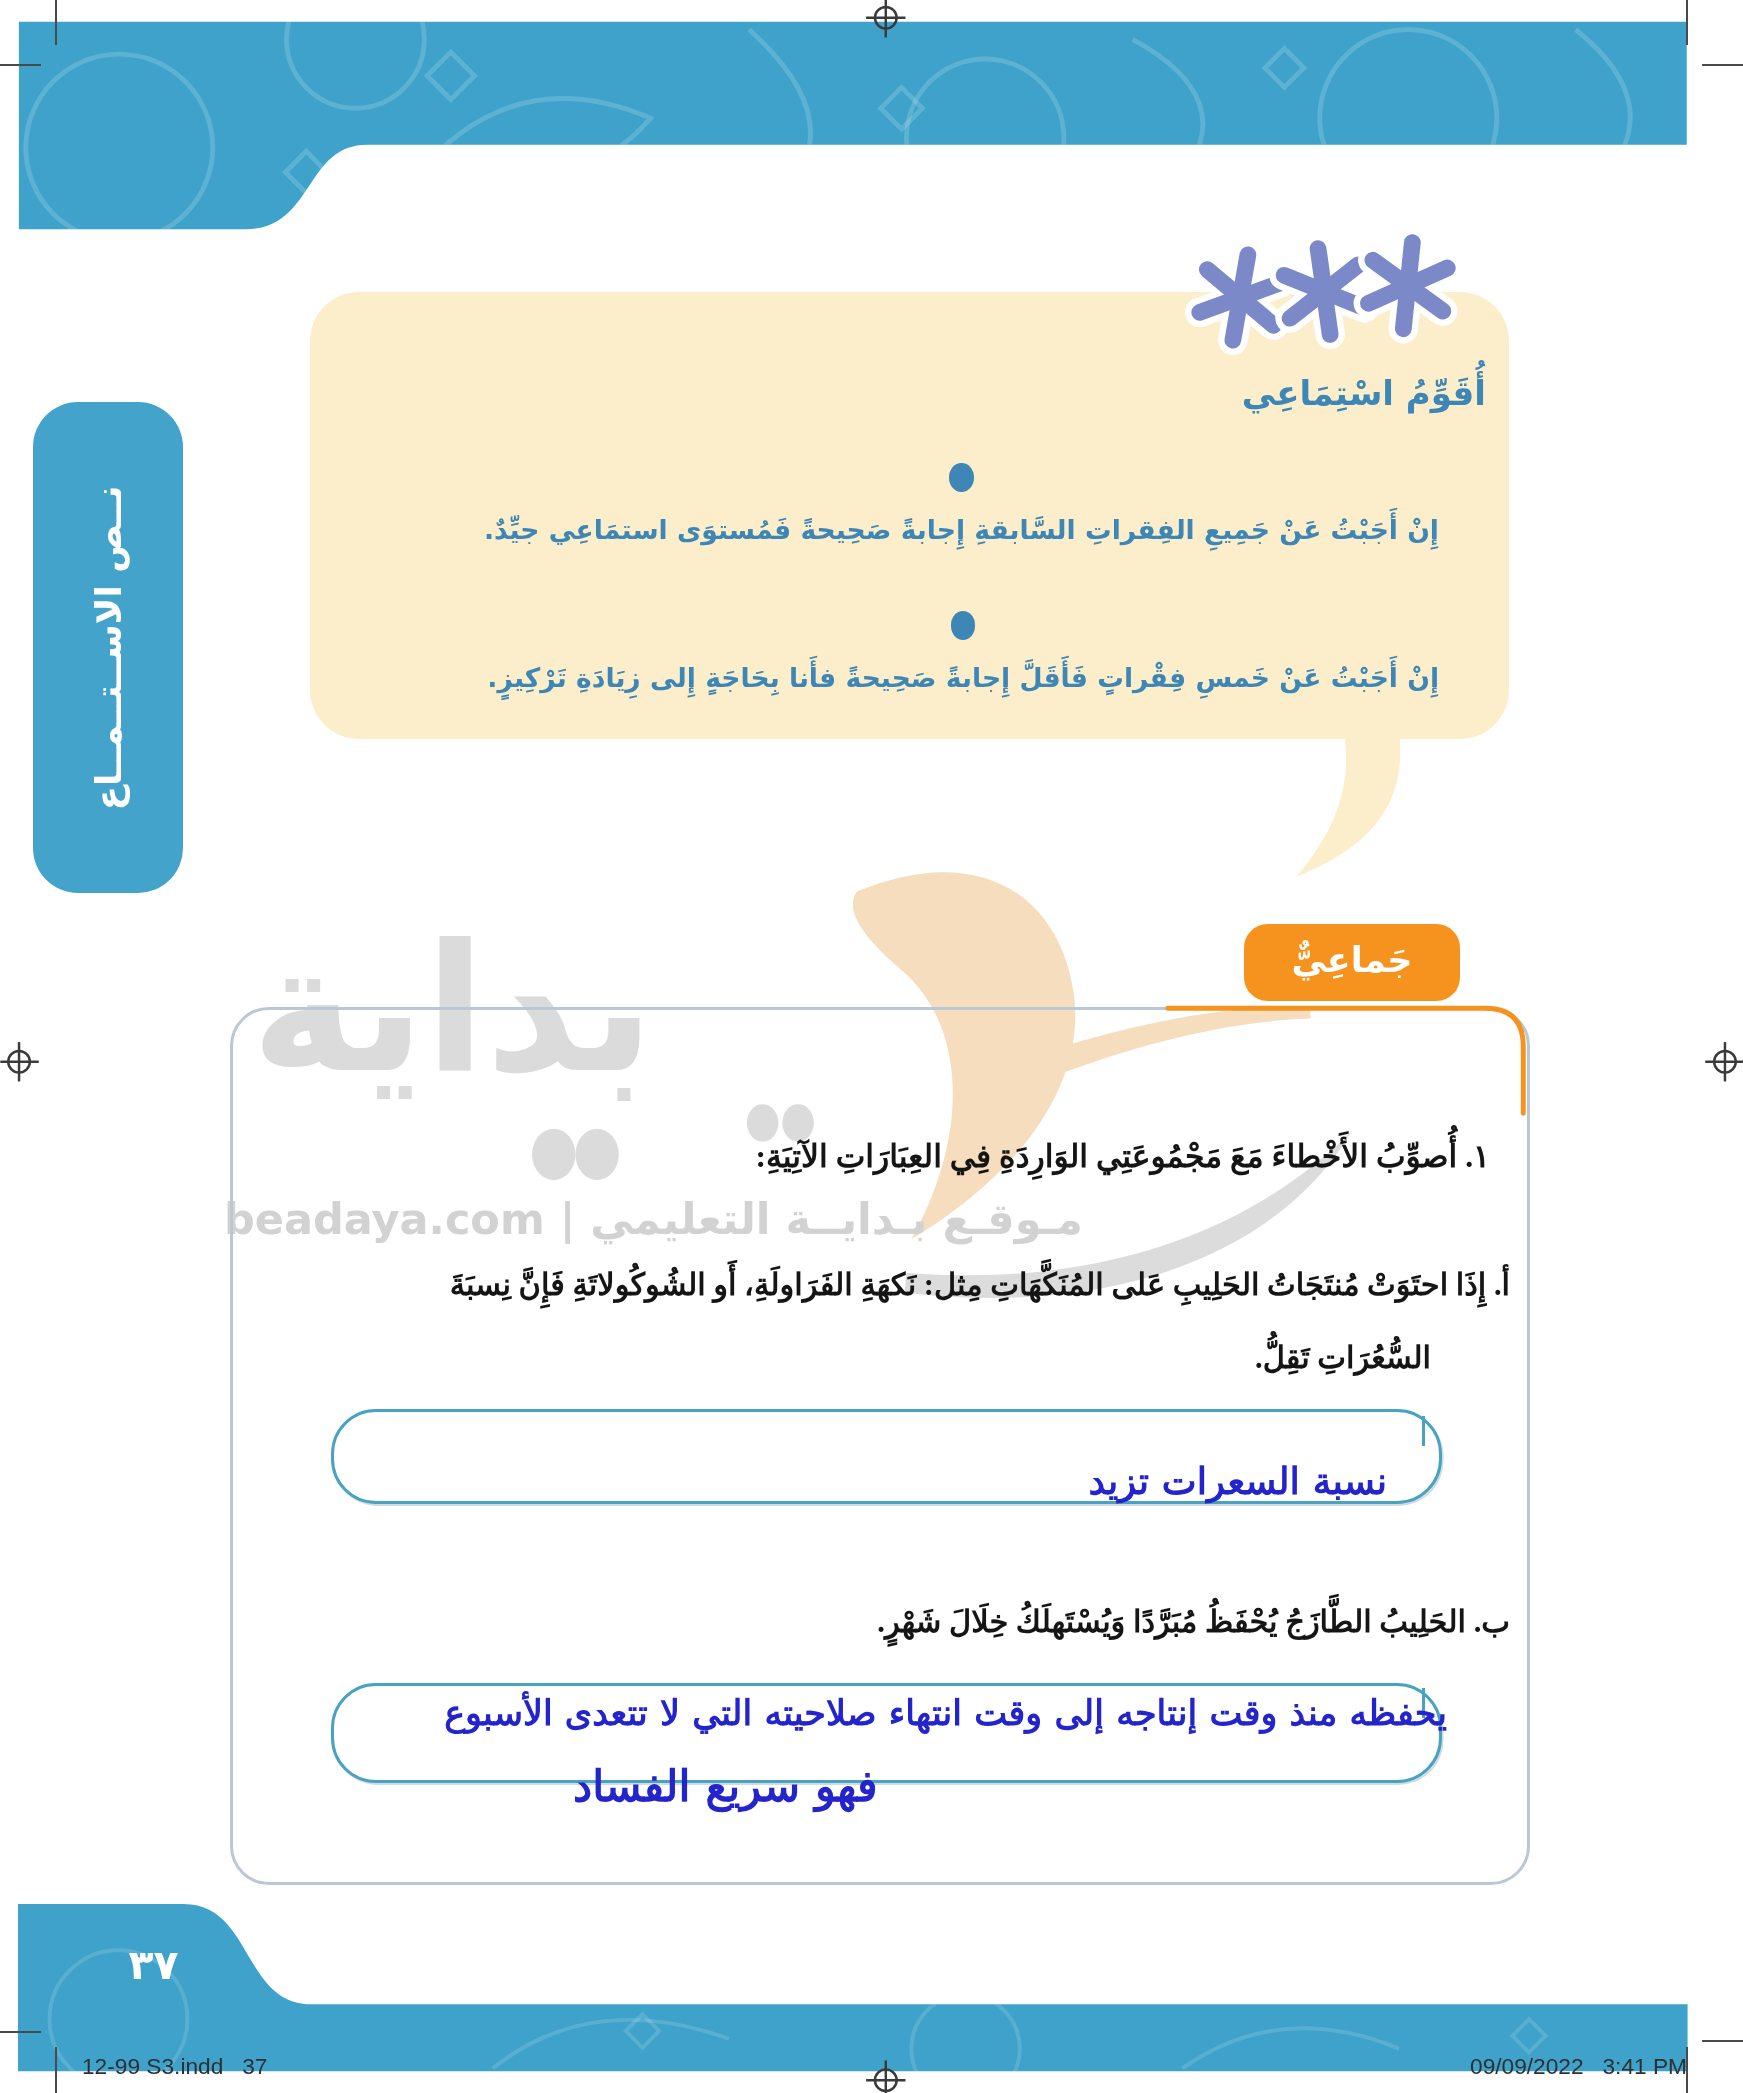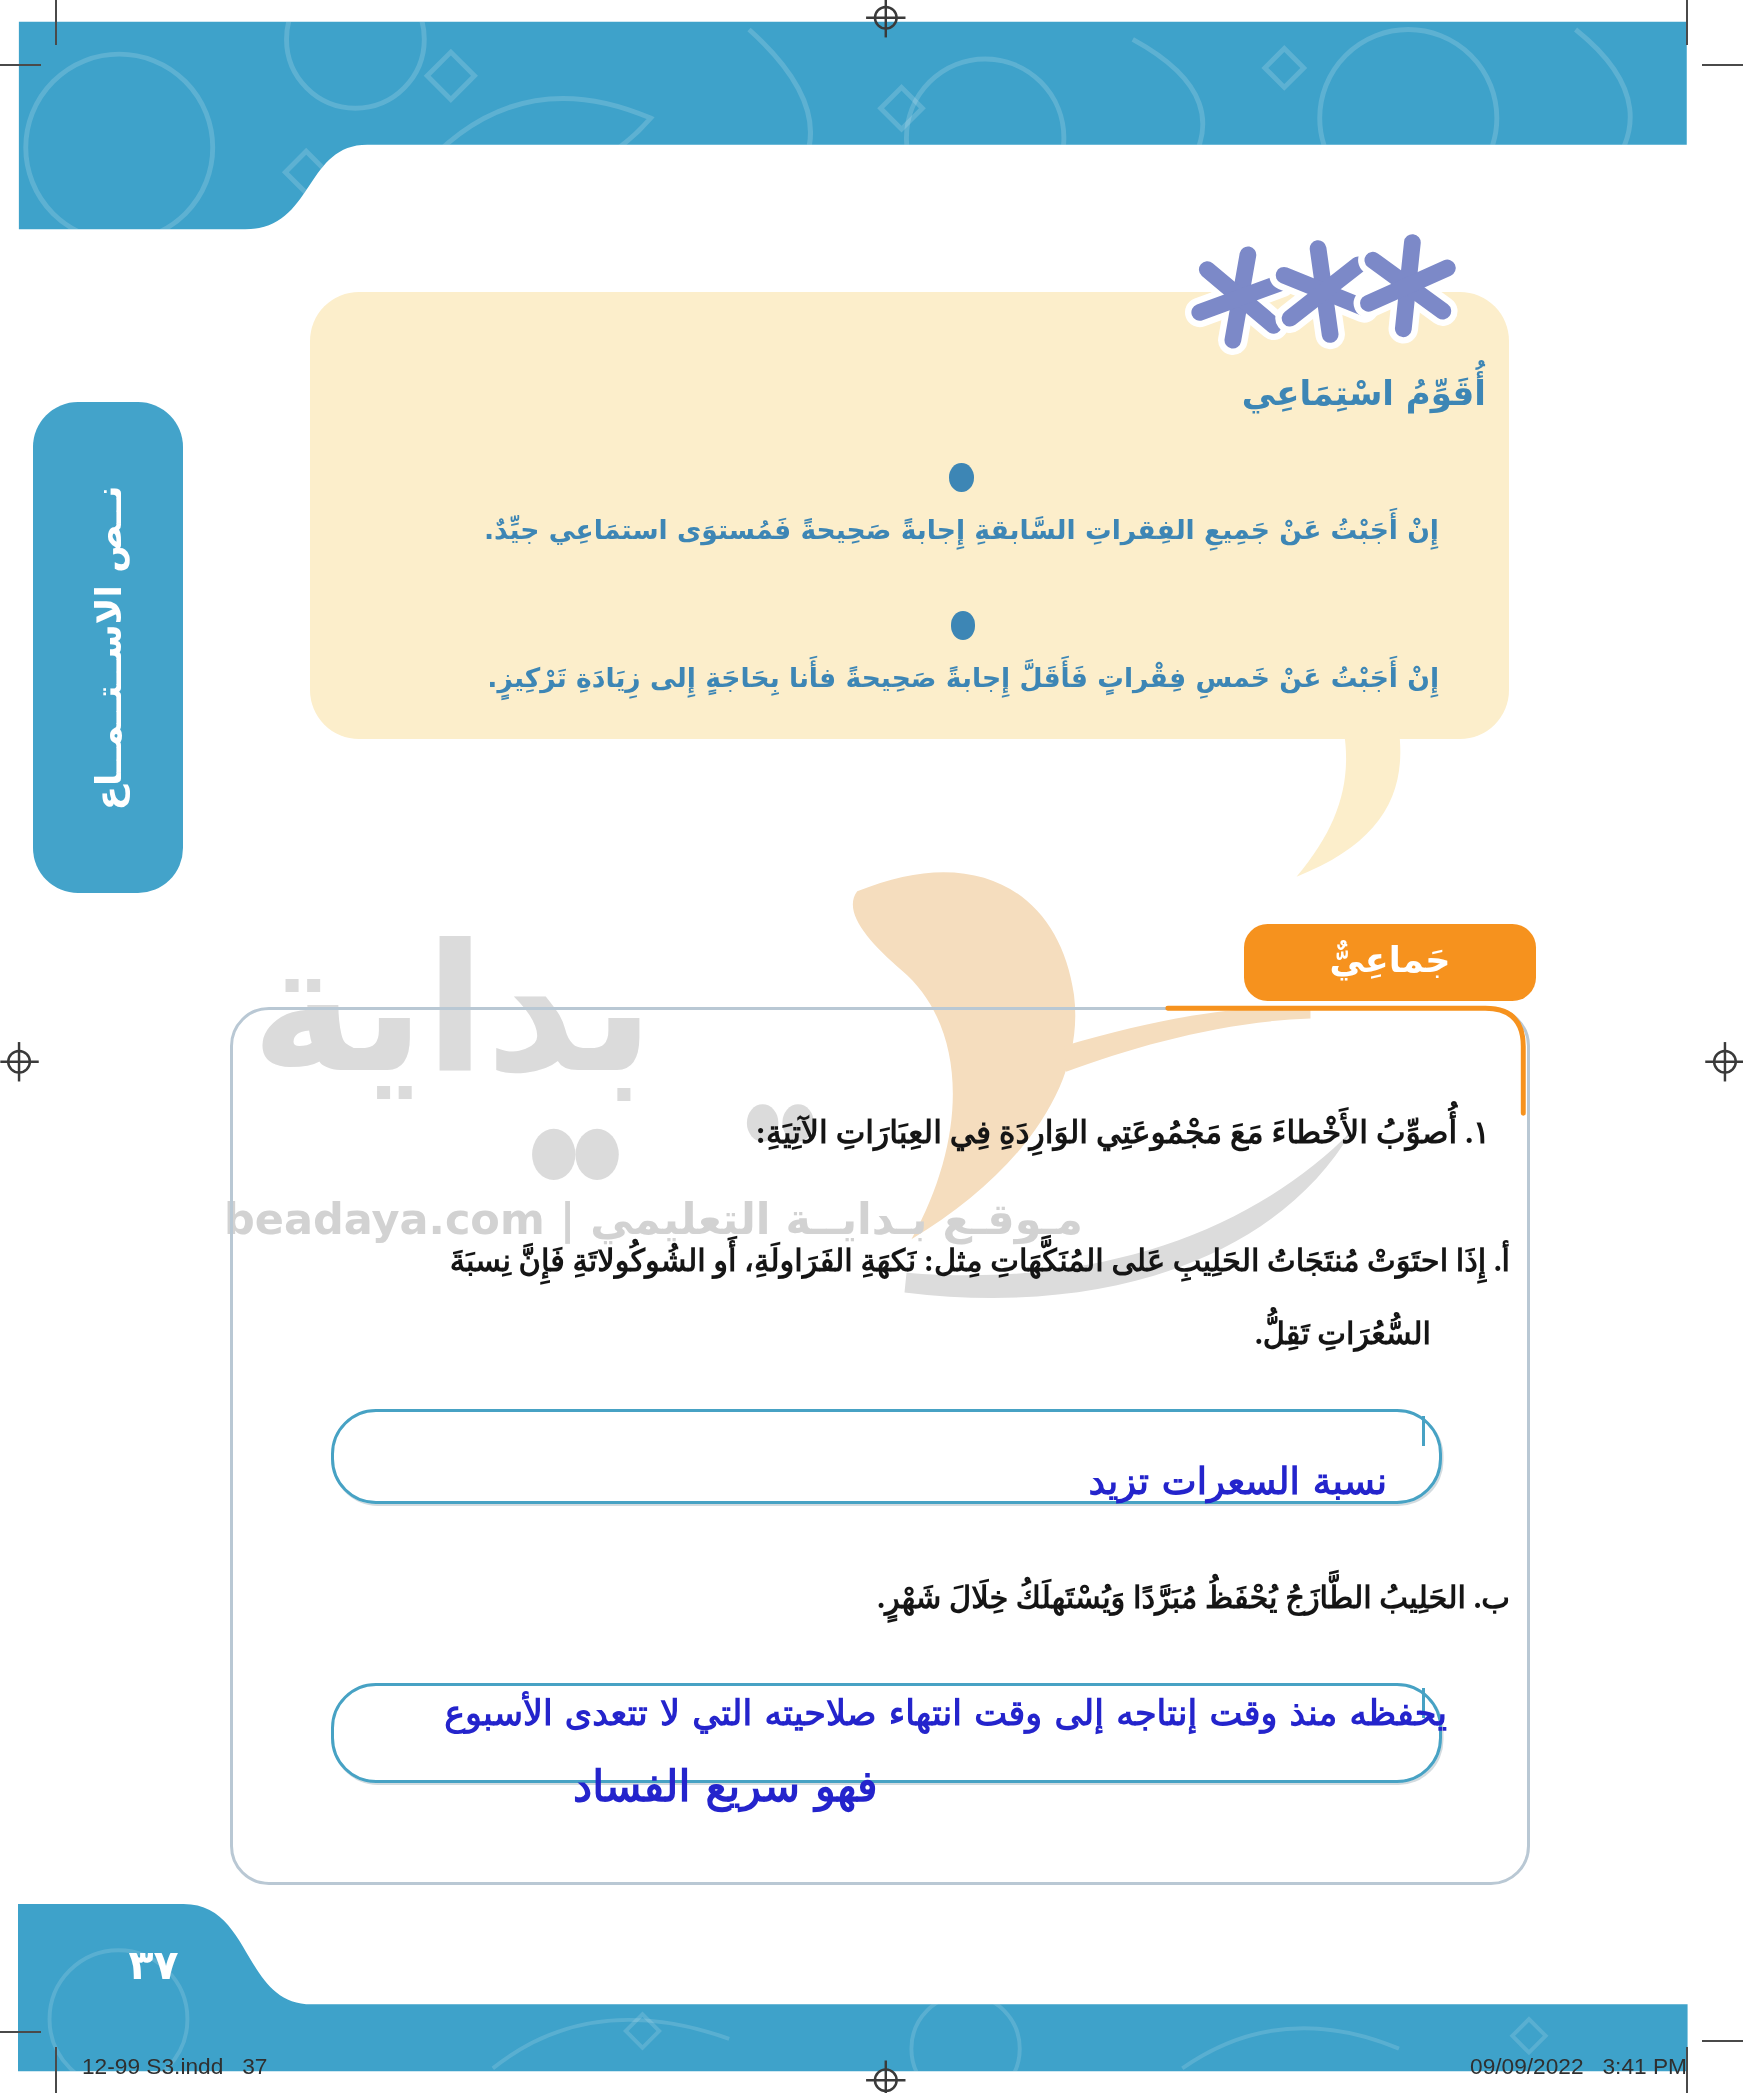--- a/index.html
+++ b/index.html
@@ -20,29 +20,29 @@
   .bullet-row{display:flex;flex-direction:column;align-items:center;gap:15.8px;right:305px;white-space:nowrap;direction:rtl;}
   .bullet-dot{width:24.6px;height:28.6px;border-radius:50%;background:#3D86B5;flex:0 0 auto;}
   .bullet-text{color:#3D86B5;font-size:26.6px;font-weight:bold;line-height:1.7;}
   .b1{top:463px;} .b2{top:537px;} .b3{top:611px;}
 
   
   .wm-word{left:251px;top:921px;font-size:177px;font-weight:bold;color:#DBDBDB;line-height:1;}
   .wm-caption{left:246px;top:1178px;width:837px;font-size:43px;color:#D2D2D2;font-weight:bold;white-space:nowrap;margin-top:16px;}
 
   
-  .badge{left:1244px;top:924px;width:292px;height:77px;border-radius:23.6px;background:#F6921E;
+  .badge{left:1244px;top:924px;width:216px;height:77px;border-radius:23.6px;background:#F6921E;
          display:flex;align-items:center;justify-content:center;}
   .badge span{color:#ffffff;font-size:35px;font-weight:bold;padding-bottom:5.9px;}
 
   
   .big-box{left:230px;top:1007px;width:1294px;height:872px;border:3px solid #B9C8D4;border-radius:39px;}
 
   .black-line{color:#151515;font-size:30.5px;font-weight:bold;white-space:nowrap;
-              font-family:"Liberation Serif","DejaVu Serif",serif;line-height:1.5;}
+              font-family:"Liberation Serif","DejaVu Serif",serif;line-height:1.5;margin-top:24px;}
   .instruction{right:254px;top:1109px;font-size:31.5px;}
   .item-a-1{right:234px;top:1239px;}
   .item-a-2{right:313px;top:1312px;}
   .item-b{right:234px;top:1576px;}
 
   
   .answer-box{left:331px;width:1105px;border:3px solid #47A2C4;border-radius:45px;
               box-shadow:1.5px 2px 0 rgba(110,135,150,.30);background:transparent;}
   .ab1{top:1409px;height:89px;} .ab2{top:1683px;height:94px;}
   .answer-tick{width:3px;height:29.6px;background:#47A2C4;}

